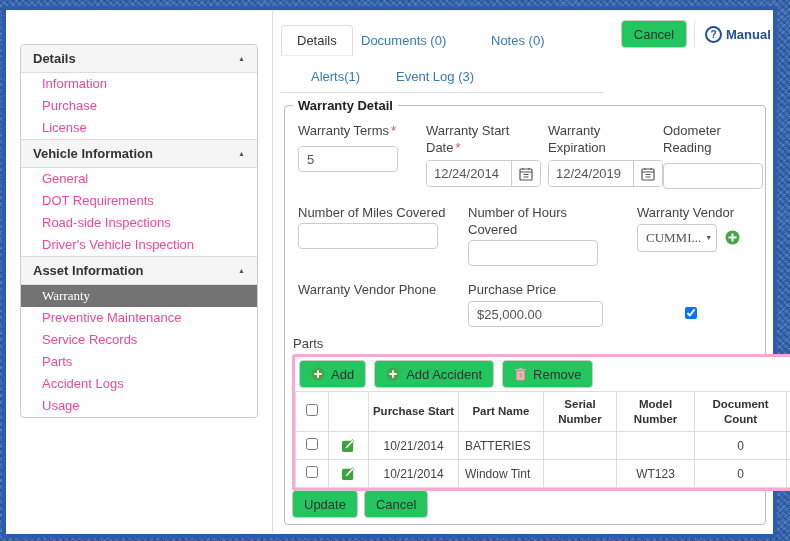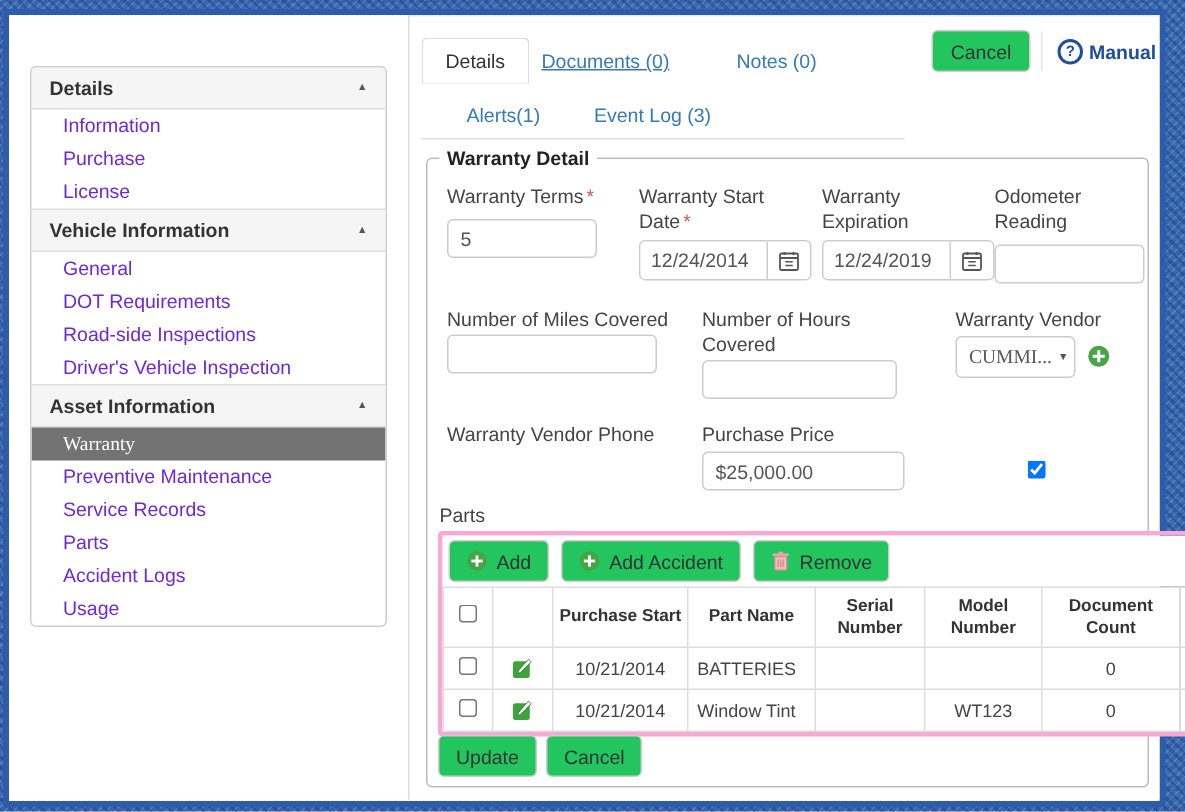--- a/index.html
+++ b/index.html
@@ -30,36 +30,36 @@
   }
   .group-header {
     display: flex; justify-content: space-between; align-items: center;
     background: #f5f5f5; padding: 6px 12px;
     font-weight: bold; color: #333;
     border-top: 1px solid #ddd; border-bottom: 1px solid #ddd;
     cursor: pointer;
   }
   .group:first-child .group-header { border-top: none; }
   .collapse-arrow { font-size: 7px; color: #555; }
-  .side-item { padding: 3px 12px 4px 21px; color: #6d28d9; cursor: pointer; line-height: 15px; }
+  .side-item { padding: 3px 12px 4px 21px; color: #ec4899; cursor: pointer; line-height: 15px; }
   .side-item.selected { background: #737373; color: #fff; font-family: Liberation Serif, serif; }
 
   
   .main {
     position: absolute; left: 266px; top: 0; width: 501px; height: 523px;
     border-left: 1px solid #ddd; border-top: 1px solid #ececec;
     background: #fff;
   }
   .tab-active {
     position: absolute; left: 8px; top: 14px; height: 31px;
     padding: 7px 15px; border: 1px solid #ddd; border-bottom-color: #f0f0f0;
     border-radius: 4px 4px 0 0; color: #333; font-size: 13px; background: #fff; cursor: pointer;
   }
   .tab-link { position: absolute; color: #337ab7; font-size: 13px; cursor: pointer; text-decoration: none; }
-  .tab-documents { left: 88px;  top: 22px; text-decoration: underline; }
+  .tab-documents { left: 88px;  top: 22px; }
   .tab-notes     { left: 218px; top: 22px; }
   .tab-alerts    { left: 38px;  top: 58px; }
   .tab-eventlog  { left: 123px; top: 58px; }
   .tabs-hr { position: absolute; left: 8px; top: 81px; width: 322px; height: 1px; background: #ddd; }
 
   .btn {
     display: inline-flex; align-items: center; justify-content: center; gap: 6px;
     border: 1px solid #ccc; border-radius: 4px; background: #22c55e;
     color: #333; font-size: 13px; padding: 4px 11px; height: 28px; cursor: pointer;
     font-family: "Liberation Sans", sans-serif;

